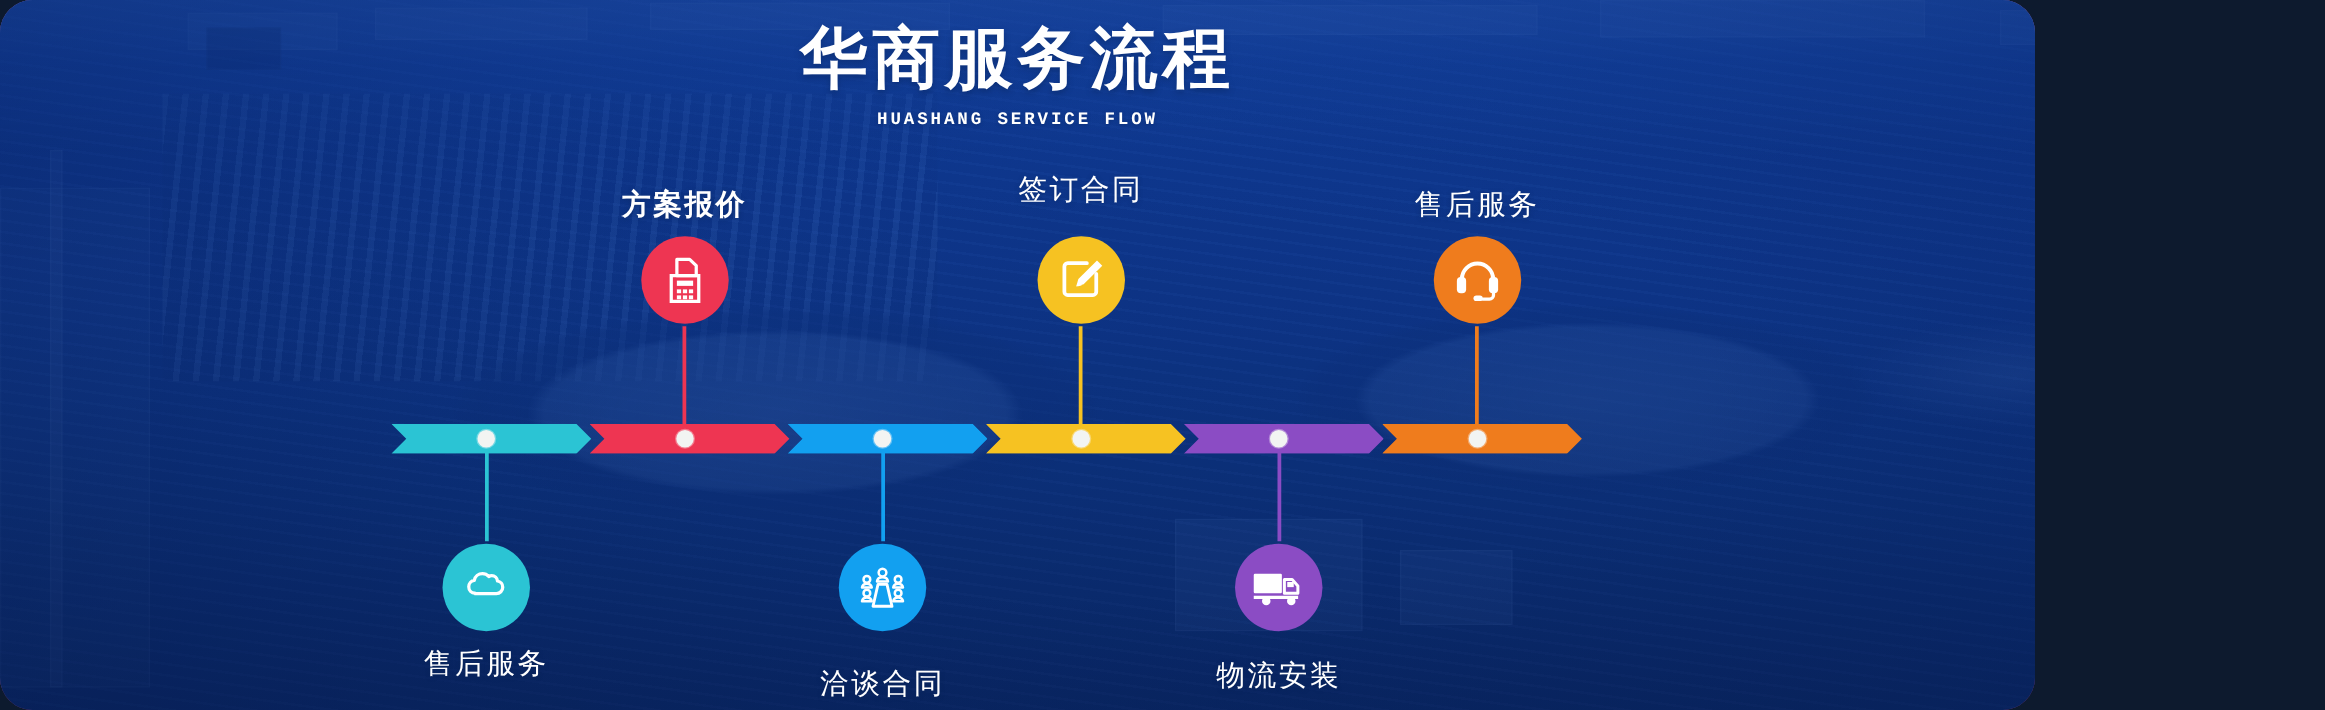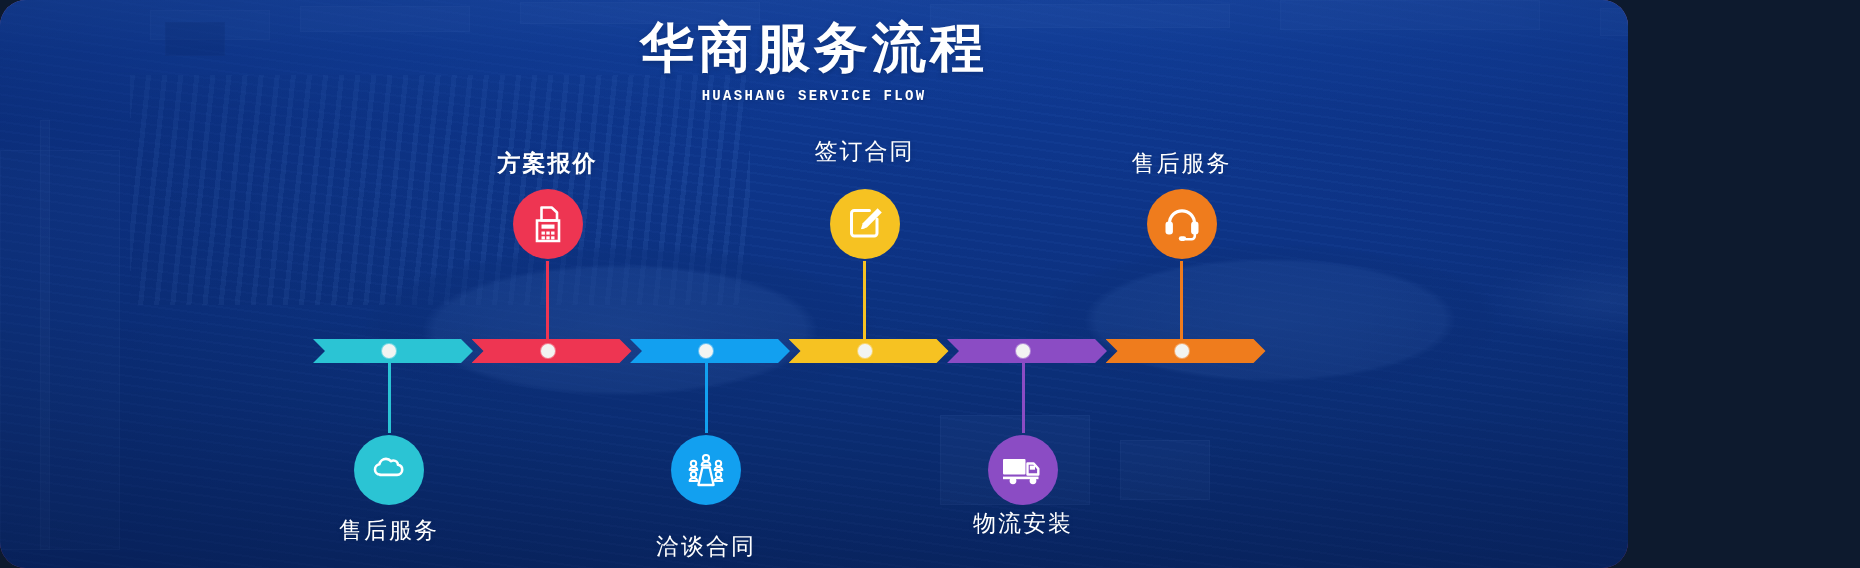--- a/index.html
+++ b/index.html
@@ -291,21 +291,21 @@
               <svg width="46" height="36" viewBox="0 0 46 36">
                 <rect x="3" y="7" width="22.5" height="15.5" rx="1" fill="#fff"></rect>
                 <path d="M27.5 11.5h6.2l4.6 5.3v5.7h-10.8z" fill="none" stroke="#fff" stroke-width="2.4" stroke-linejoin="round"></path>
                 <rect x="29.8" y="13.6" width="5.2" height="4.1" fill="#fff"></rect>
                 <rect x="3" y="24.6" width="35.5" height="2.6" fill="#fff"></rect>
                 <circle cx="13" cy="28.8" r="3.4" fill="#fff"></circle>
                 <circle cx="33" cy="28.8" r="3.4" fill="#fff"></circle>
               </svg>
             </span>
           </div>
-          <div class="caption" style="top: 157px;">物流安装</div>
+          <div class="caption" style="top: 174px;">物流安装</div>
         </div>
         <div class="node" style="left: 868.5px; top: 351px;">
           <div class="stem up" style="height: 90px; background: rgb(239, 124, 29);"></div>
           <div class="dot"></div>
           <div class="bubble" style="background: rgb(239, 124, 29); bottom: 92px;">
             <span>
               <svg width="42" height="42" viewBox="0 0 42 42">
                 <path d="M8.5 23.5v-3.2a12.5 12.5 0 0 1 25 0v3.2" fill="none" stroke="#fff" stroke-width="3.2" stroke-linecap="round"></path>
                 <rect x="4.5" y="18.5" width="7.4" height="13" rx="3.2" fill="#fff"></rect>
                 <rect x="30.1" y="18.5" width="7.4" height="13" rx="3.2" fill="#fff"></rect>

